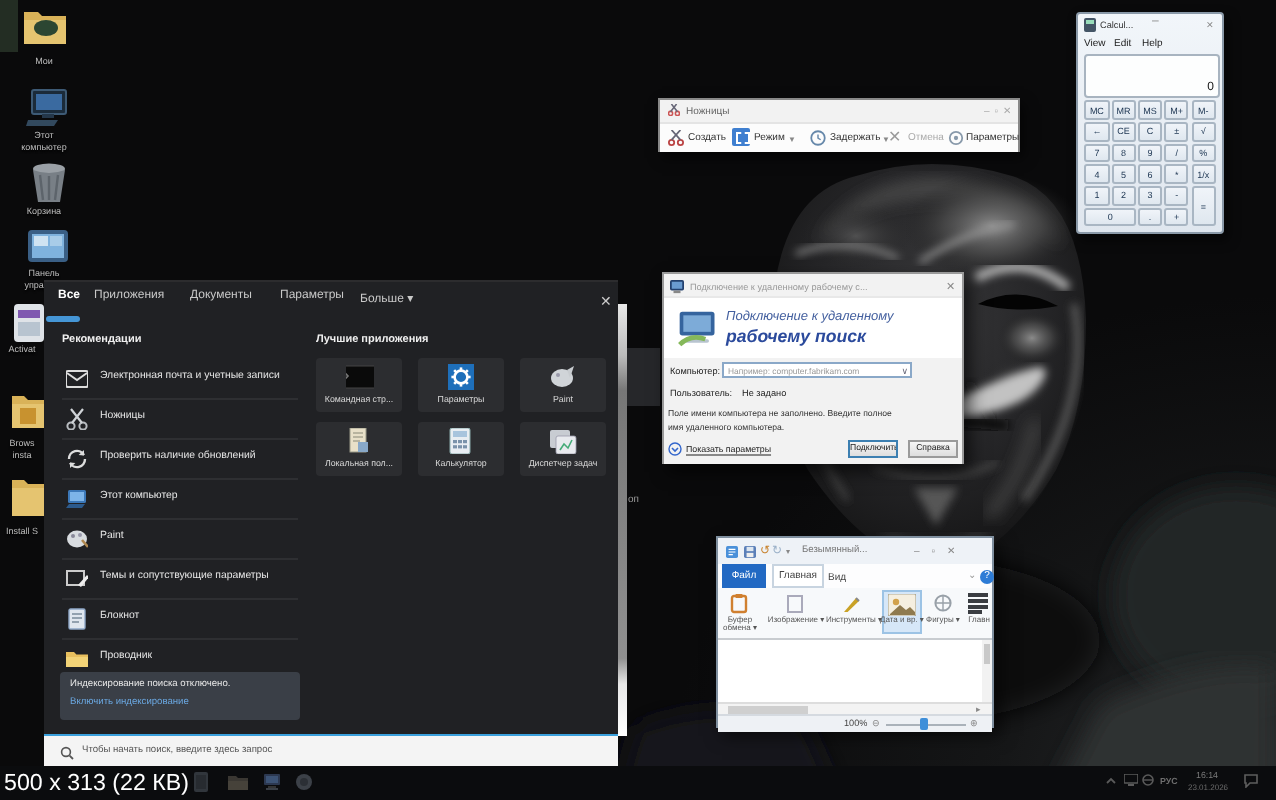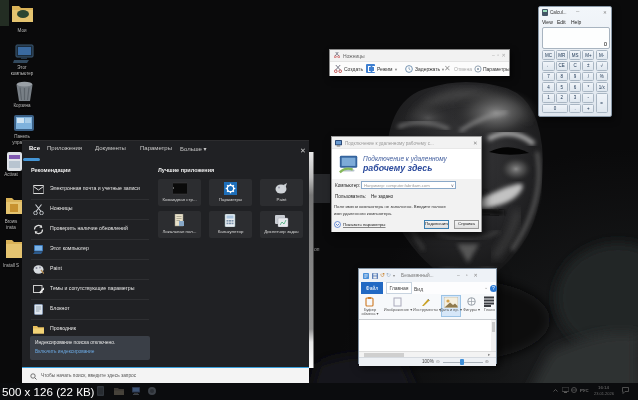--- a/index.html
+++ b/index.html
@@ -255,21 +255,21 @@
   </div>
   <div class="abs" style="left:0;top:12px;width:100%;height:30px;background:#fff">
     <svg class="abs" style="left:6px;top:5px" width="22" height="22" viewBox="0 0 24 24">
       <rect x="2" y="2" width="19" height="13" rx="1.5" fill="#35649e"></rect>
       <rect x="4" y="4" width="15" height="9" fill="#7dabd8"></rect>
       <rect x="8" y="15" width="7" height="2" fill="#9ab"></rect>
       <rect x="5" y="17" width="13" height="2" rx="1" fill="#b8c4cf"></rect>
       <path d="M2 20 Q8 14 16 17" stroke="#85b85a" stroke-width="2.5" fill="none"></path>
     </svg>
     <span class="abs" style="left:31px;top:6px;font-size:6.5px;font-style:italic;color:#44609f;white-space:nowrap">Подключение к удаленному</span>
-    <span class="abs" style="left:31px;top:14px;font-size:8.8px;font-style:italic;font-weight:bold;color:#2b4a9c;white-space:nowrap">рабочему здесь</span>
+    <span class="abs" style="left:31px;top:14px;font-size:8.8px;font-style:italic;font-weight:bold;color:#2b4a9c;white-space:nowrap">рабочему поиск</span>
   </div>
   <div class="abs" style="left:0;top:42px;width:100%;height:53px;background:#f2f2f2">
     <span class="abs" style="left:3px;top:3.5px;font-size:4.6px;color:#222">Компьютер:</span>
     <div class="abs" style="left:29px;top:1.5px;width:95px;height:8px;background:#fff;border:1px solid #8aa8c8;box-sizing:border-box">
       <span class="abs" style="left:2px;top:1.2px;font-size:4.2px;color:#999;white-space:nowrap">Например: computer.fabrikam.com</span>
       <span class="abs" style="right:1px;top:1px;font-size:4.5px;color:#667">∨</span>
     </div>
     <span class="abs" style="left:3px;top:15px;font-size:4.6px;color:#222">Пользователь:</span>
     <span class="abs" style="left:39px;top:15px;font-size:4.6px;color:#222">Не задано</span>
     <span class="abs" style="left:2px;top:25px;font-size:4.3px;color:#333;white-space:nowrap">Поле имени компьютера не заполнено. Введите полное</span>
@@ -513,21 +513,21 @@
   <div class="abs" style="left:0;top:227px;width:287px;height:16px;background:#f4f4f4">
     <svg class="abs" style="left:8px;top:4.5px" width="7" height="7" viewBox="0 0 7 7">
           <circle cx="3" cy="3" r="2.2" fill="none" stroke="#555" stroke-width=".8"></circle>
           <path d="M4.8 4.8 L6.5 6.5" stroke="#555" stroke-width=".9"></path>
         </svg>
     <span class="abs" style="left:19px;top:4.5px;font-size:4.8px;color:#555;white-space:nowrap">Чтобы начать поиск, введите здесь запрос</span>
   </div>
 </div>
 
 <div class="abs" style="left:0;top:383px;width:638px;height:17px;background:#0b0c0e;z-index:10">
-  <span class="abs" style="left:2px;top:2px;font-size:11.6px;color:#fff;white-space:nowrap">500 x 126 (22 КВ)</span>
+  <span class="abs" style="left:2px;top:2px;font-size:11.6px;color:#fff;white-space:nowrap">500 x 313 (22 КВ)</span>
   <svg class="abs" style="left:96px;top:3px" width="9" height="10" viewBox="0 0 9 10">
         <rect x="1" y="0" width="7" height="10" rx="1" fill="#31363c"></rect>
         <rect x="2" y="1.5" width="5" height="7" fill="#272b30"></rect>
       </svg>
   <svg class="abs" style="left:114px;top:3px" width="10" height="10" viewBox="0 0 10 10">
         <path d="M0 2 L4 2 L5 3 L10 3 L10 9 L0 9 Z" fill="#3a3732"></path>
         <path d="M0 4.5 L10 4.5 L10 9 L0 9Z" fill="#46423a"></path>
       </svg>
   <svg class="abs" style="left:131px;top:3px" width="10" height="10" viewBox="0 0 10 10">
         <rect x="1" y="1" width="8" height="5.5" rx="0.5" fill="#2c3850"></rect>

